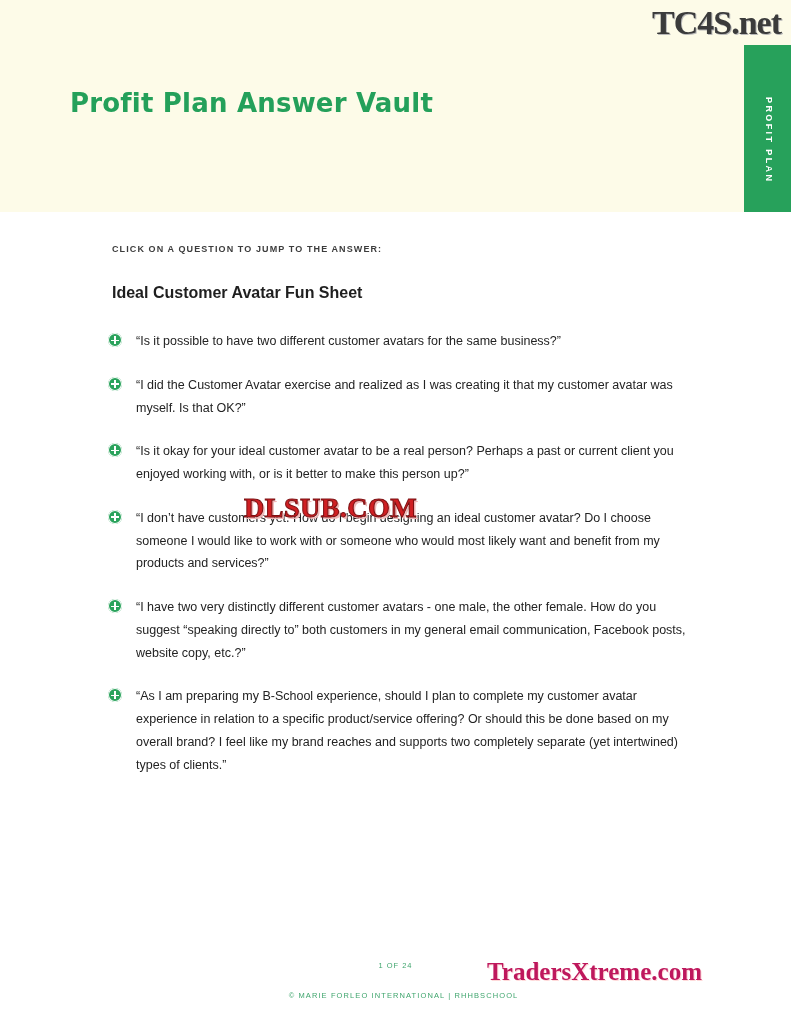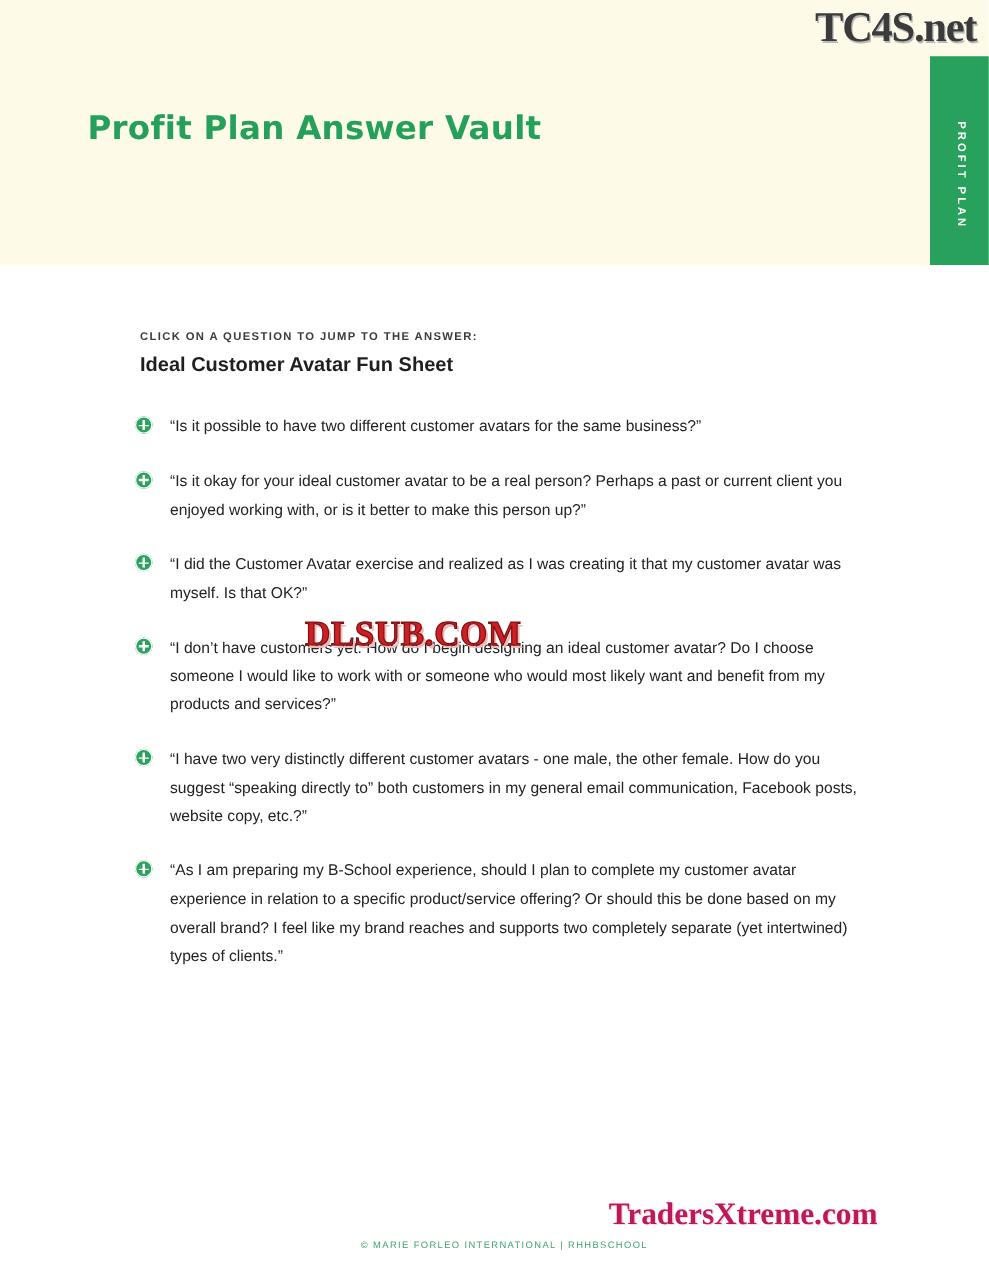--- a/index.html
+++ b/index.html
@@ -96,21 +96,20 @@
   }
   
   .kicker {
     position: absolute;
     left: 112px;
     top: 244px;
     font-size: 9px;
     font-weight: bold;
     letter-spacing: 1.1px;
     color: #3c3c3c;
-    margin-top: 20px;
   }
   .section-title {
     position: absolute;
     left: 112px;
     top: 284px;
     font-size: 16px;
     font-weight: bold;
     color: #1f1f1f;
     font-family: Liberation Sans, sans-serif;
   }
@@ -198,39 +197,40 @@
   <div class="kicker">CLICK ON A QUESTION TO JUMP TO THE ANSWER:</div>
   <div class="section-title">Ideal Customer Avatar Fun Sheet</div>
 
   <div class="qlist">
     <div class="qitem">
       <span class="bullet"></span>
       <span class="qtext">“Is it possible to have two different customer avatars for the same business?”</span>
     </div>
     <div class="qitem">
       <span class="bullet"></span>
+      <span class="qtext">“I did the Customer Avatar exercise and realized as I was creating it that my customer avatar was myself. Is that OK?”</span>
+    </div>
+    <div class="qitem">
+      <span class="bullet"></span>
       <span class="qtext">“Is it okay for your ideal customer avatar to be a real person?  Perhaps a past or current client you enjoyed working with, or is it better to make this person up?”</span>
     </div>
     <div class="qitem">
       <span class="bullet"></span>
-      <span class="qtext">“I did the Customer Avatar exercise and realized as I was creating it that my customer avatar was myself. Is that OK?”</span>
-    </div>
-    <div class="qitem">
-      <span class="bullet"></span>
       <span class="qtext">“I don’t have customers yet. How do I begin designing an ideal customer avatar?  Do I choose someone I would like to work with or someone who would most likely want and benefit from my products and services?”</span>
     </div>
     <div class="qitem">
       <span class="bullet"></span>
       <span class="qtext">“I have two very distinctly different customer avatars - one male, the other female. How do you suggest “speaking directly to” both customers in my general email communication, Facebook posts, website copy, etc.?”</span>
     </div>
     <div class="qitem">
       <span class="bullet"></span>
       <span class="qtext">“As I am preparing my B-School experience, should I plan to complete my customer avatar experience in relation to a specific product/service offering? Or should this be done based on my overall brand? I feel like my brand reaches and supports two completely separate (yet intertwined) types of clients.”</span>
     </div>
   </div>
 
   <div class="wm-dlsub">DLSUB.COM</div>
 
+  <div class="footer-page">1 OF 24</div>
   <div class="footer-copy">© MARIE FORLEO INTERNATIONAL | RHHBSCHOOL</div>
 
   <div class="wm-traders">TradersXtreme.com</div>
 
 </div>
 
 </body></html>

